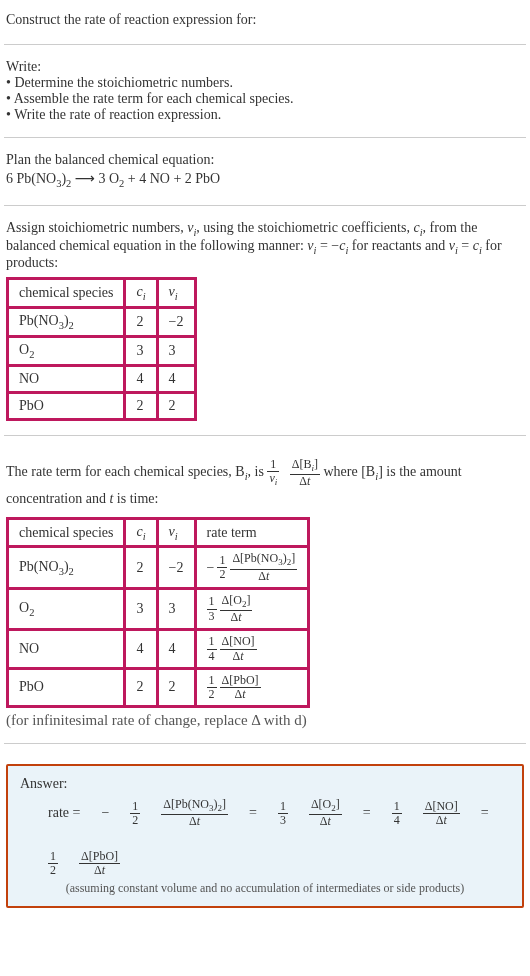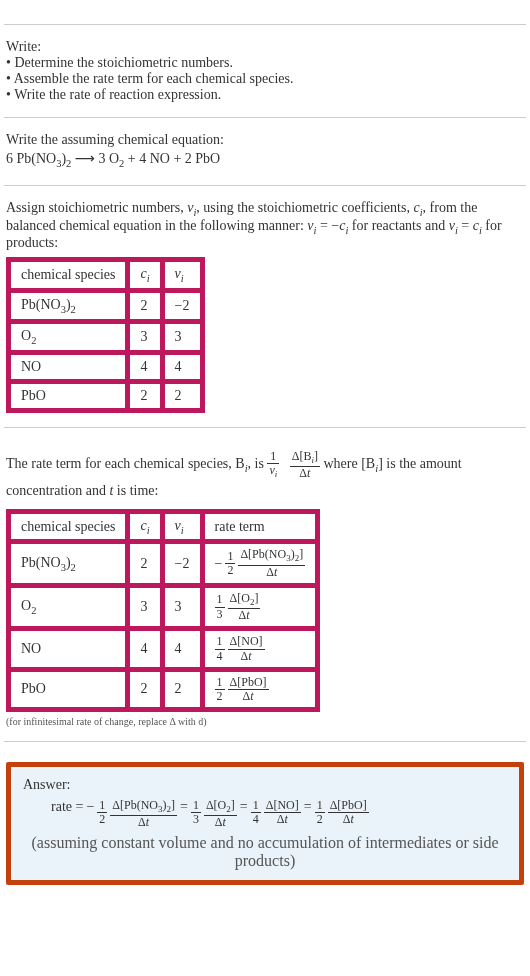--- a/index.html
+++ b/index.html
@@ -20,21 +20,21 @@
     margin: 8px 0;
   }
   .eqline {
     margin: 2px 0;
   }
   table.data {
     border-collapse: collapse;
     margin-top: 6px;
   }
   table.data th, table.data td {
-    border: 5px solid #be185d;
+    border: 3px solid #be185d;
     padding: 4px 10px;
     text-align: left;
     font-weight: normal;
   }
   table.data th {
     background: #fff;
   }
   .frac {
     display: inline-block;
     vertical-align: middle;
@@ -45,78 +45,79 @@
   .frac .num {
     display: block;
     border-bottom: 1px solid #333;
     padding: 0 2px;
   }
   .frac .den {
     display: block;
     padding: 0 2px;
   }
   .small-note {
-    font-size: 10px;
+    font-size: 15px;
     color: #555;
     margin-top: 4px;
   }
   .answer-box {
     background: #eaf3f9;
-    border: 5px solid #c2410c;
+    border: 2px solid #c2410c;
     border-radius: 2px;
     padding: 10px 12px;
     margin-top: 6px;
   }
   .answer-box .ans-label {
     margin-bottom: 6px;
   }
   .answer-box .ans-note {
-    font-size: 16px;
+    font-size: 12px;
     color: #555;
     text-align: center;
     margin-top: 4px;
   }
   .indent {
     padding-left: 28px;
   }
   sub, sup {
     font-size: 0.75em;
   }
   .ital { font-style: italic; }
   .rate-line {
     display: flex;
-    align-items: flex-start;
-    gap: 3px;
+    align-items: center;
+    gap: 21px;
     flex-wrap: wrap;
   }
   .tcell-frac {
     display: flex;
     align-items: center;
     gap: 3px;
   }
 </style>
 </head>
 <body>
 
 <div class="section">
+  <div class="eqline">Construct the rate of reaction expression for:</div>
 </div>
 
 <hr class="sep">
 
 <div class="section">
   <div>Write:</div>
   <div>• Determine the stoichiometric numbers.</div>
   <div>• Assemble the rate term for each chemical species.</div>
   <div>• Write the rate of reaction expression.</div>
 </div>
 
 <hr class="sep">
 
 <div class="section">
-  <div>Write the assuming chemical equation:</div>
+  <div>Plan the balanced chemical equation:</div>
   <div class="eqline">
     <span><span>6 Pb(NO</span><sub>3</sub><span>)</span><sub>2</sub></span>
     <span> ⟶ </span>
     <span><span>3 O</span><sub>2</sub><span> + 4 NO + 2 PbO</span></span>
   </div>
 </div>
 
 <hr class="sep">
 
 <div class="section">

